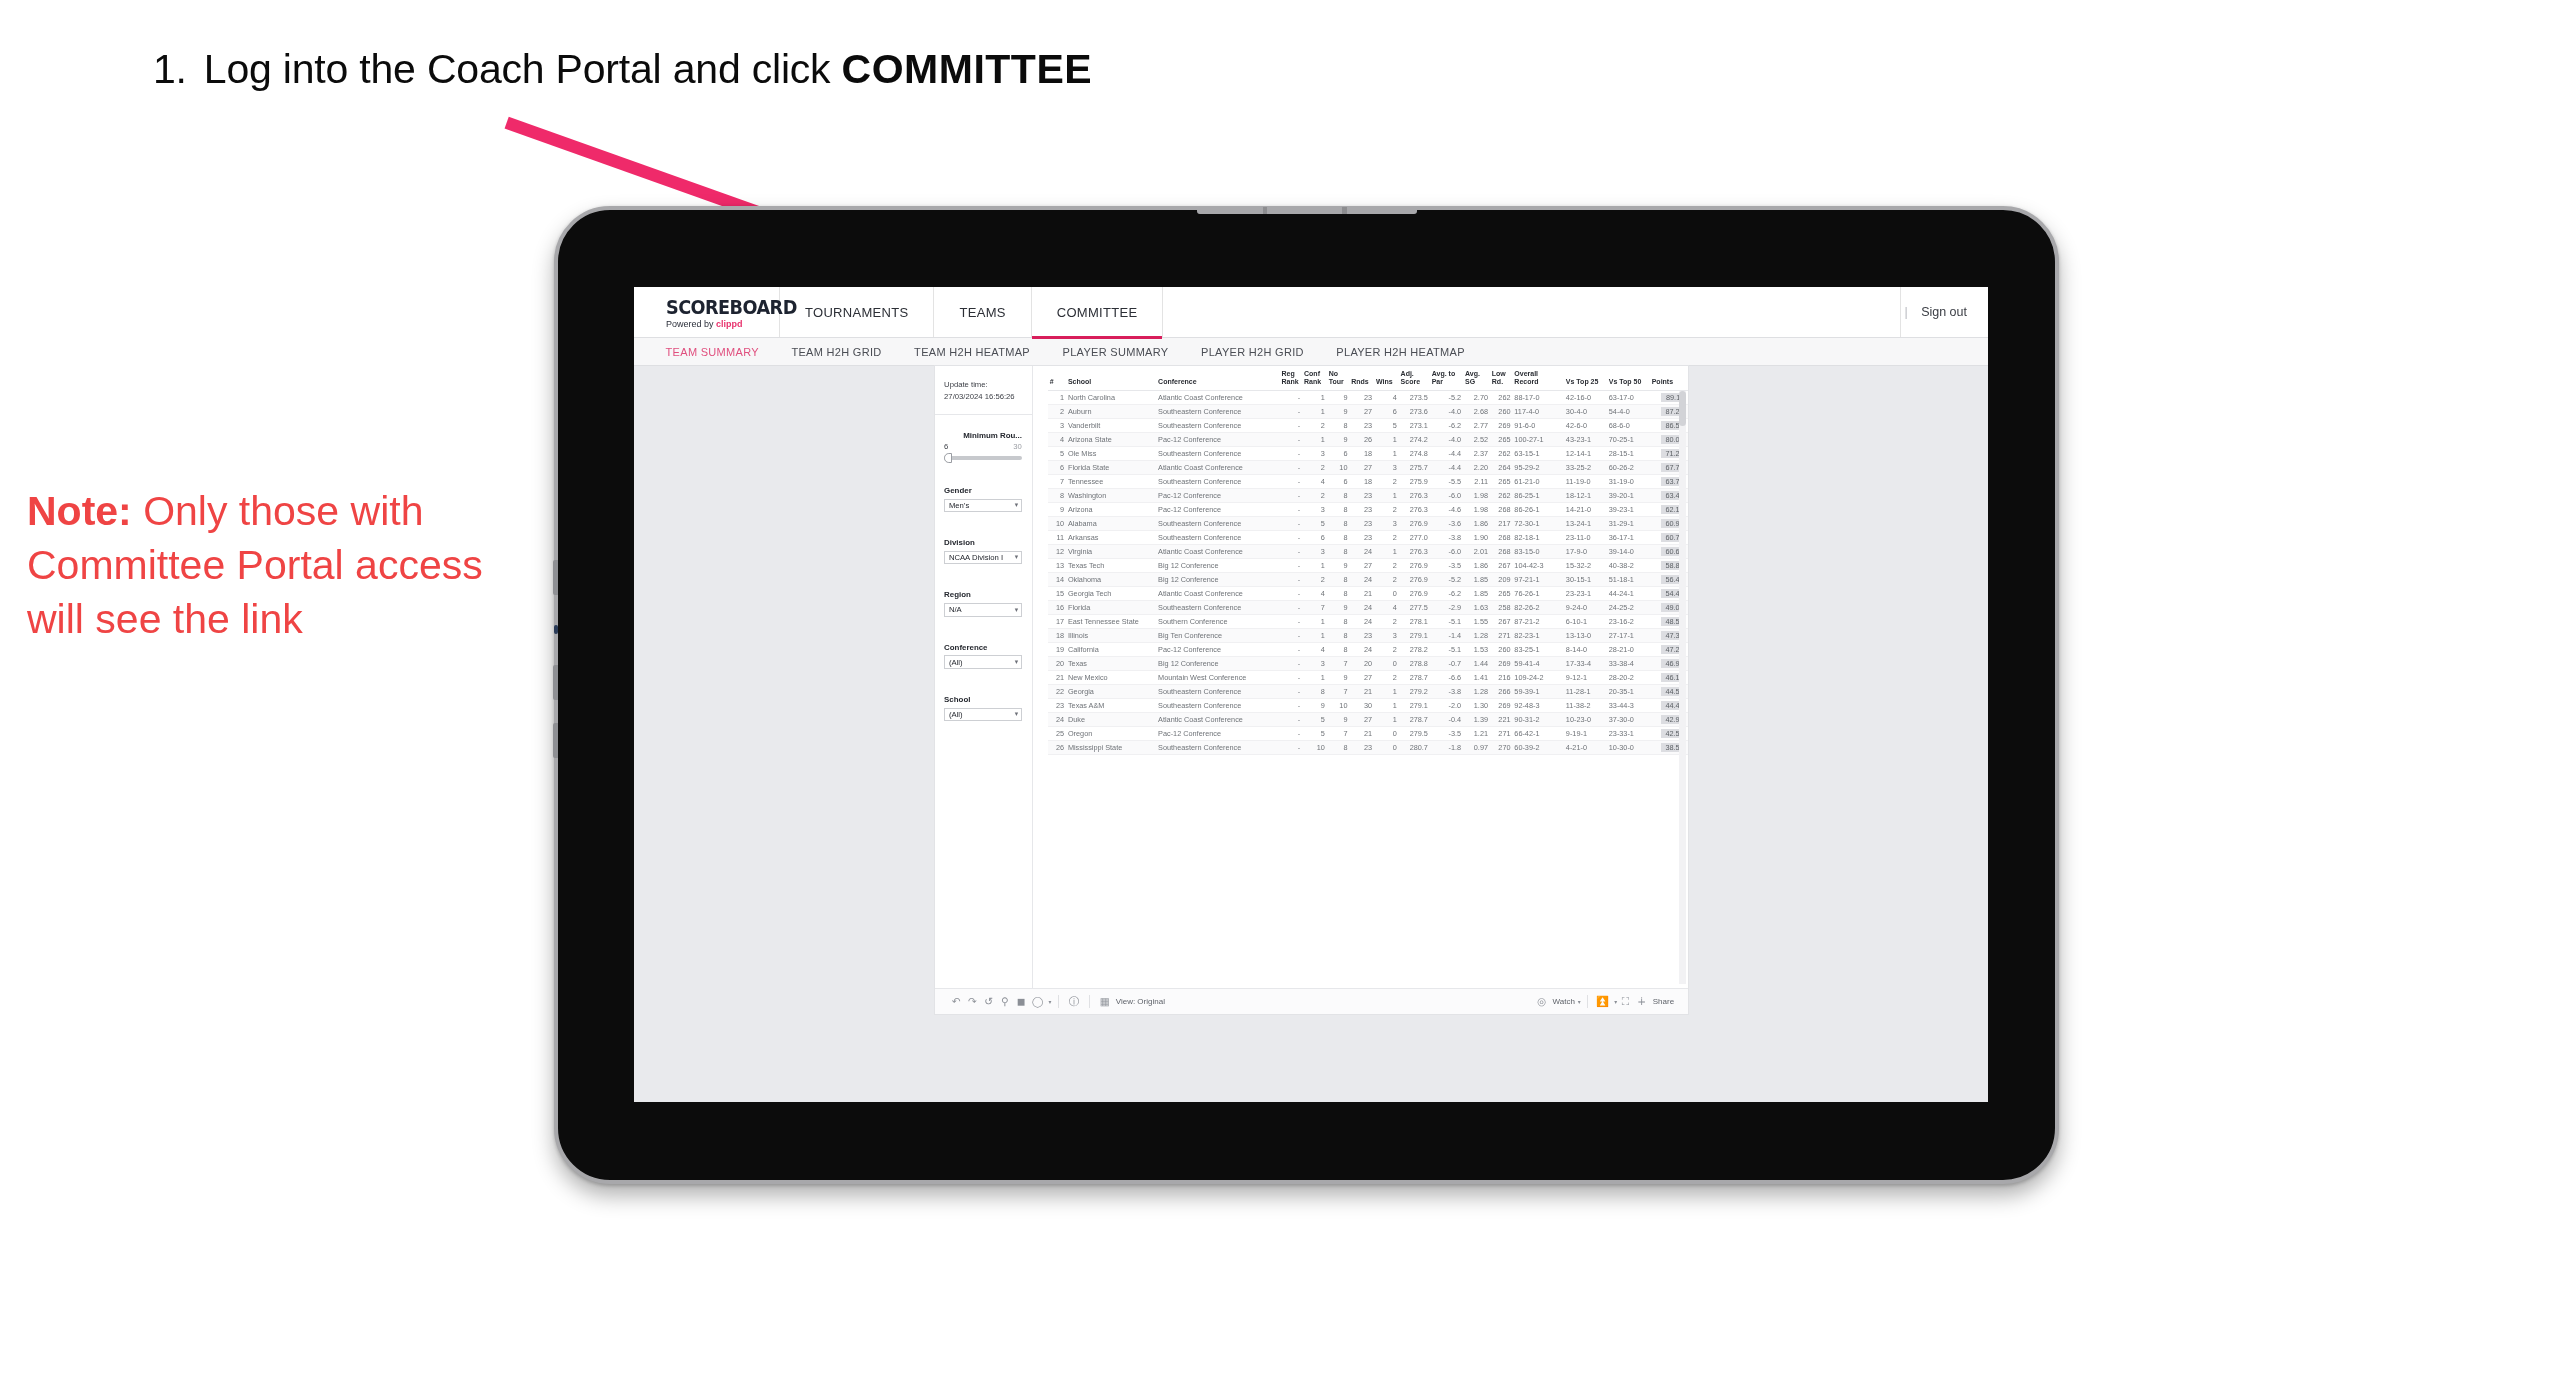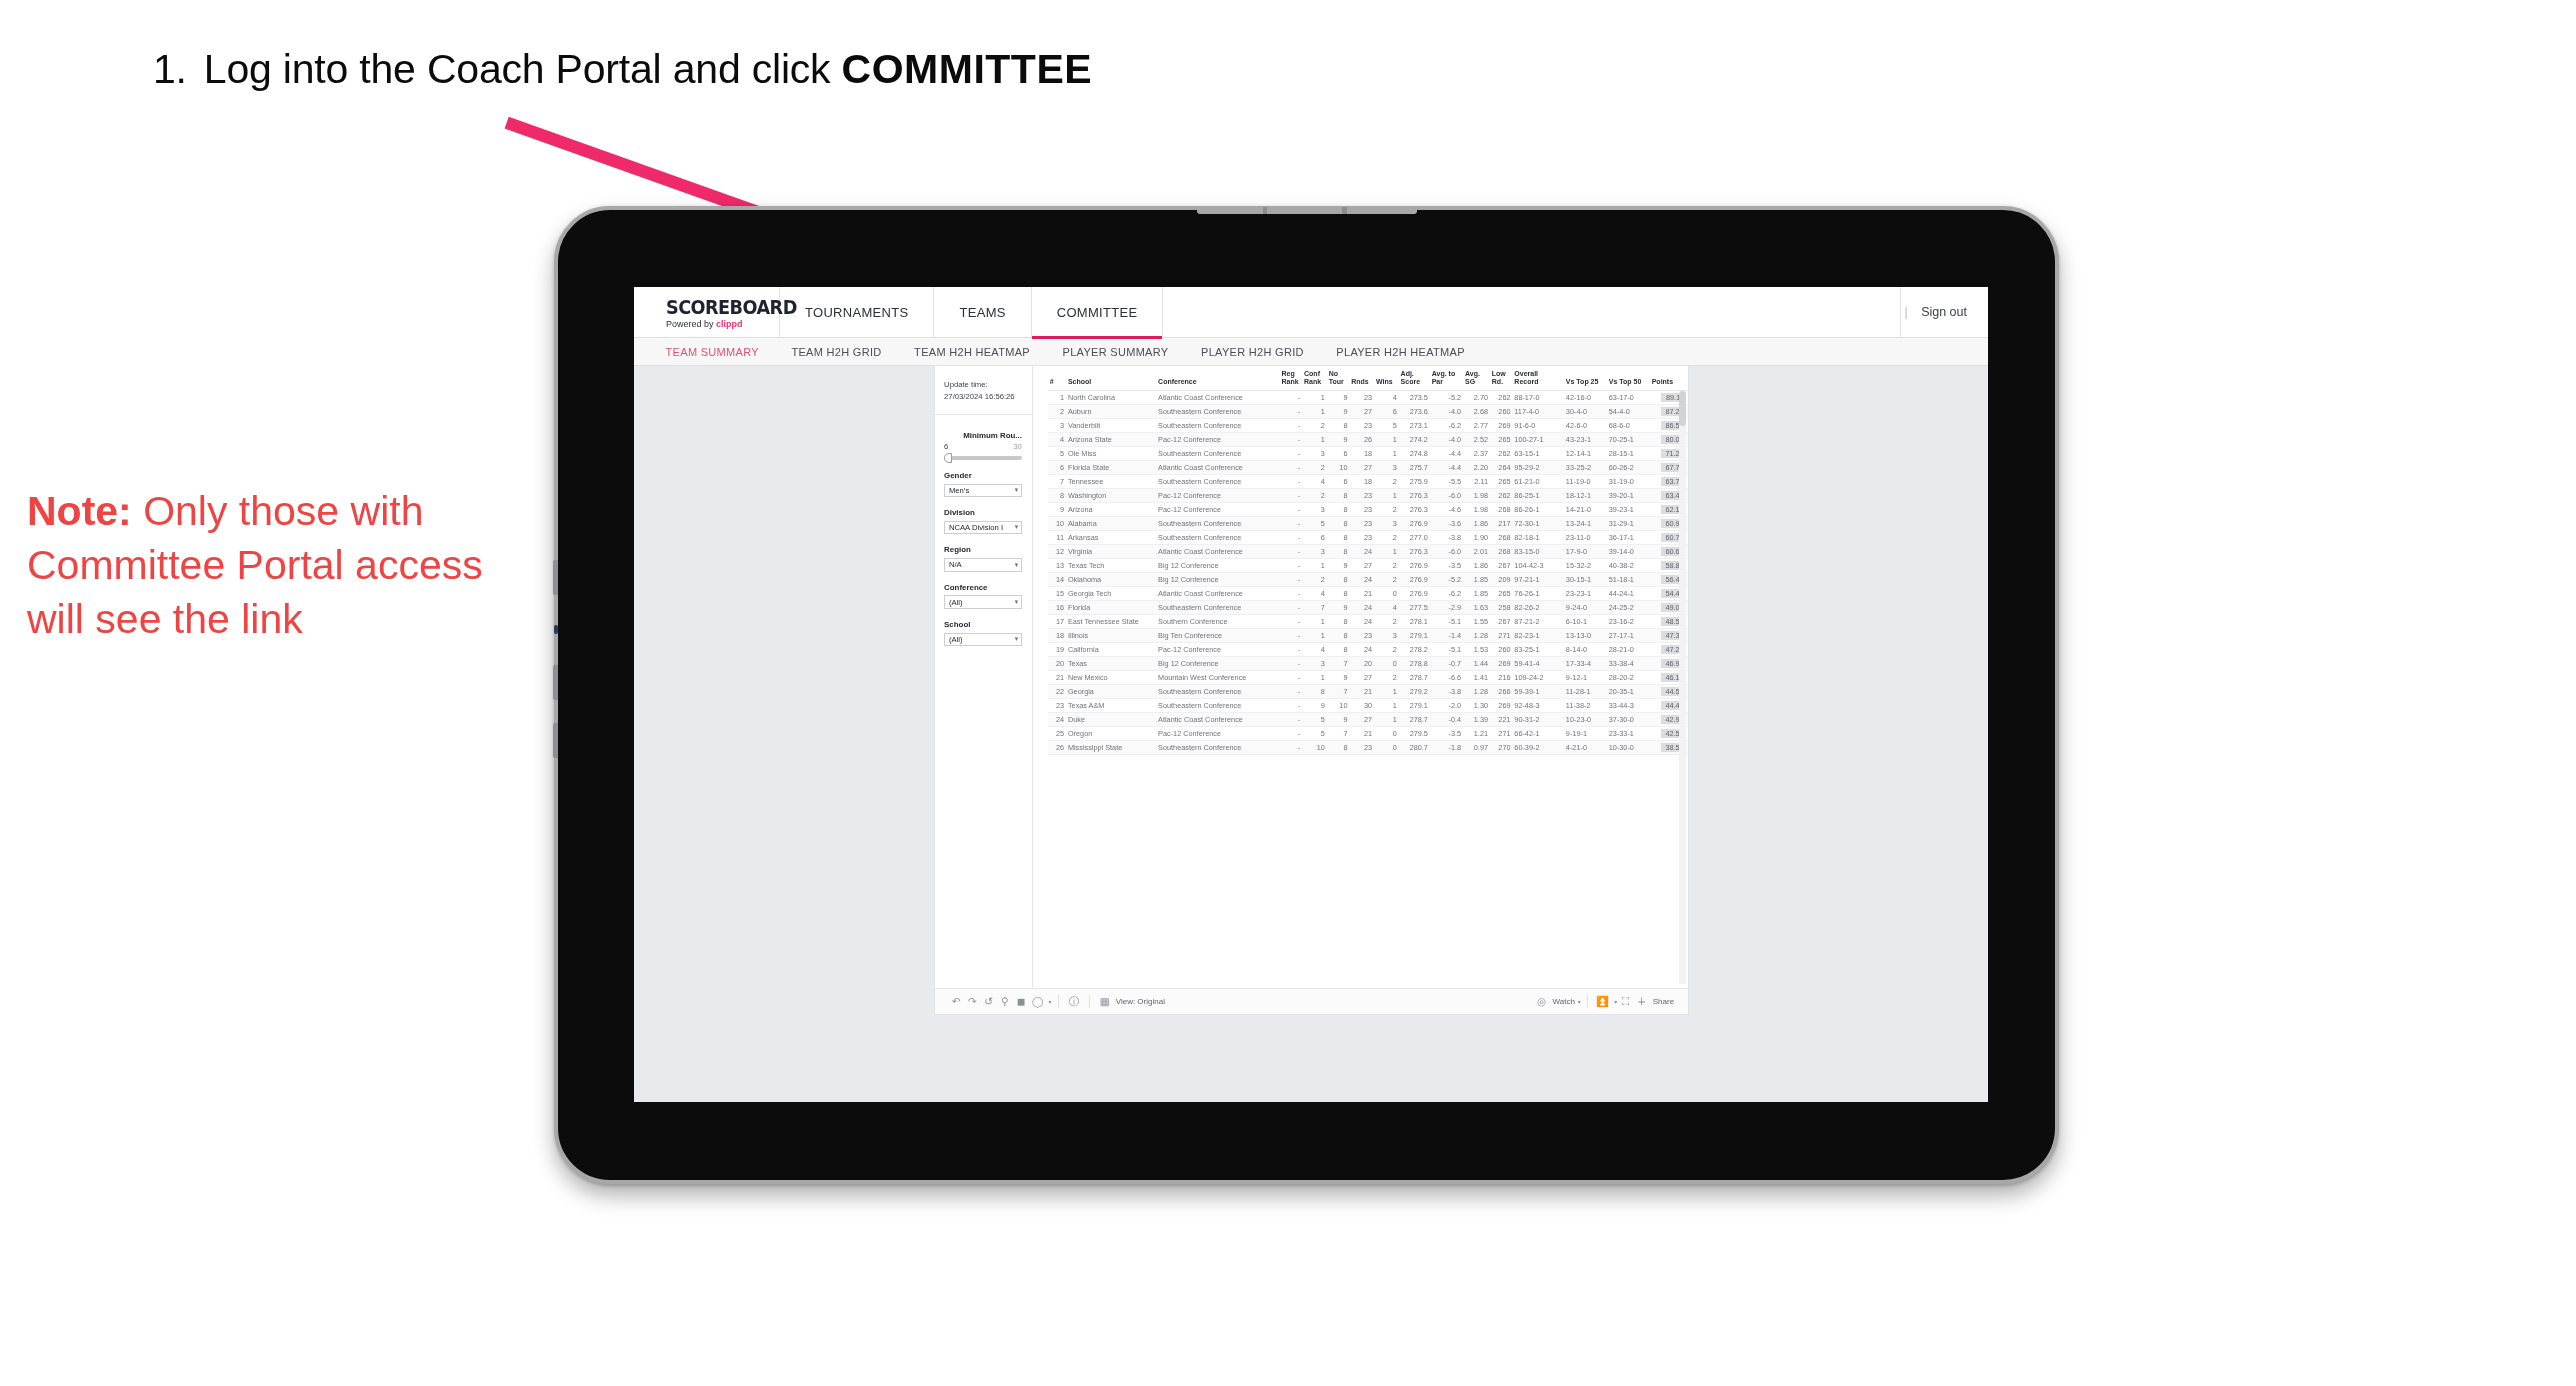--- a/index.html
+++ b/index.html
@@ -171,21 +171,21 @@
   #filters {
     width: 98px;
     border-right: 1px solid #e6e7ea;
     padding: 13.4px 9.6px 0 9.6px;
     font-size: 7.7px;
     color: #33363d;
   }
   #update-time { line-height: 1.45; font-size: 7.7px; color: #3b3e45; }
   #filters hr { border: 0; border-top: 1px solid #e6e7ea; margin: 12.5px -9.6px 0 -9.6px; }
 
-  .fgroup { margin-top: 11px; }
+  .fgroup { margin-top: 26px; }
   .fgroup.slider { margin-top: 15.3px; }
   .flabel { font-weight: 700; font-size: 7.9px; color: #24272e; margin-bottom: 3.8px; }
   .slider-title { font-weight: 700; font-size: 7.9px; color: #24272e; text-align:right; }
   .slider-ends { display: flex; justify-content: space-between; margin-top: 2.9px; font-size: 7.7px; }
   .slider-ends .lo { color: #3b3e45; }
   .slider-ends .hi { color: #9a9da3; }
   .track {
     position: relative;
     height: 3.8px; background: #c7c9cd; border-radius: 1.9px;
     margin-top: 4.8px;

